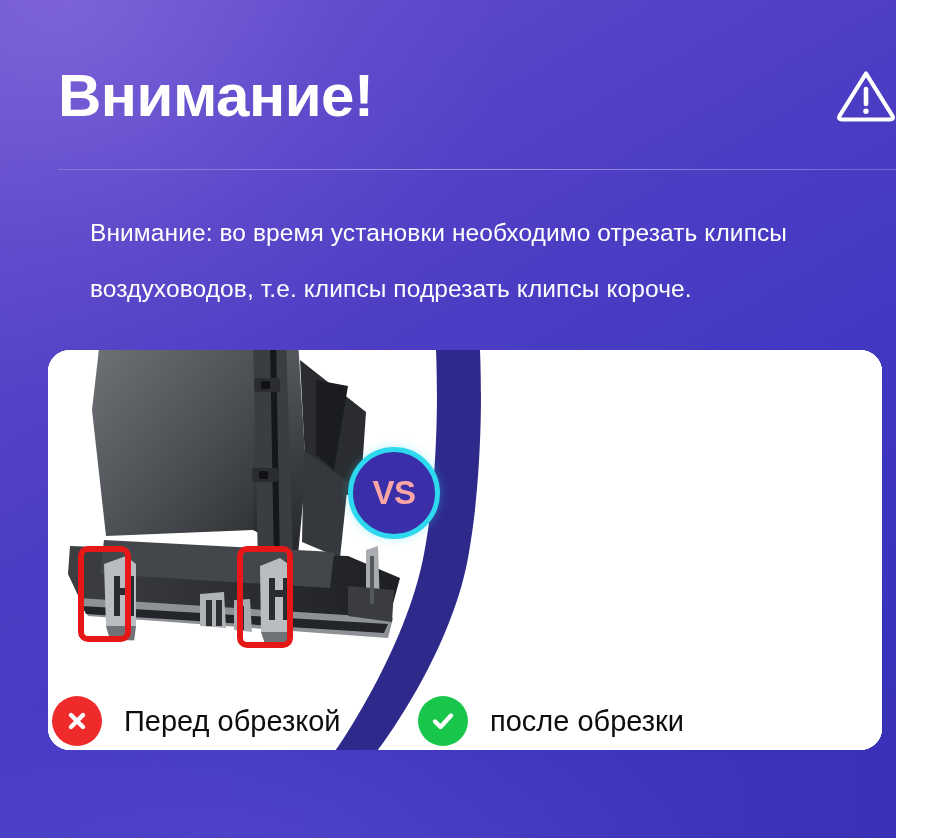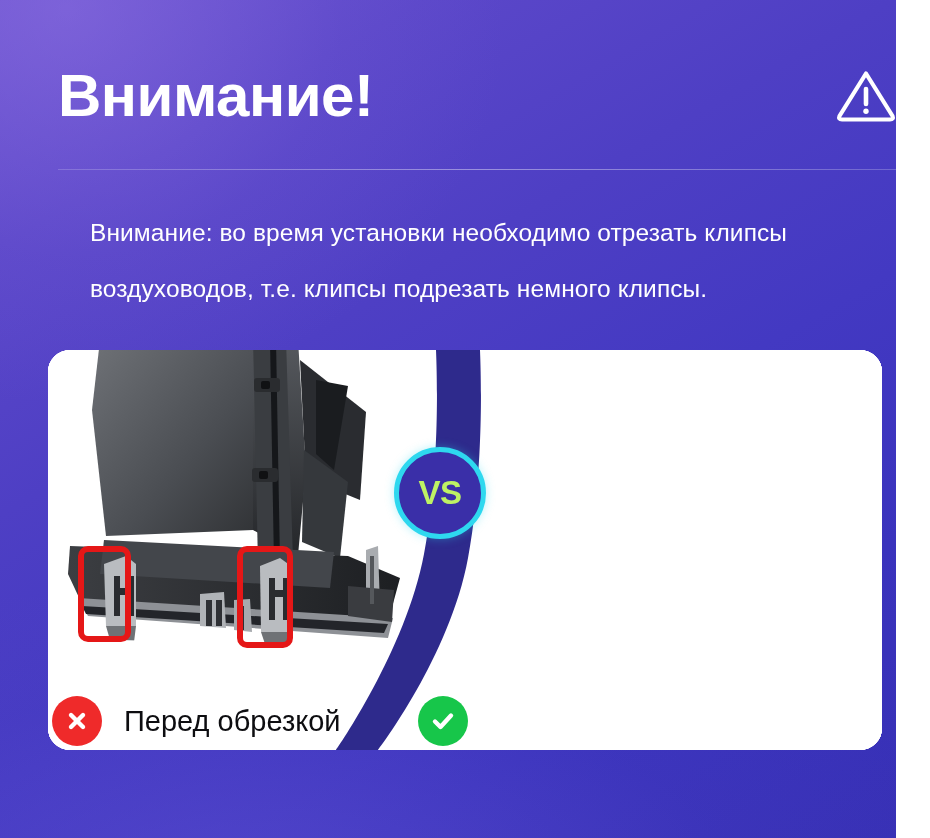--- a/index.html
+++ b/index.html
@@ -120,30 +120,30 @@
     position: absolute;
     left: 0; top: 0;
     width: 834px; height: 400px;
     z-index: 6;
     pointer-events: none;
   }
 
   
   .vs-badge {
     position: absolute;
-    left: 440px; top: 493px;
+    left: 394px; top: 493px;
     width: 92px; height: 92px;
     transform: translate(-50%, -50%);
     border-radius: 50%;
     background: #3a2fa8;
     border: 5px solid #2ed8ef;
     display: flex;
     align-items: center;
     justify-content: center;
-    color: #bef264;
+    color: #fca5a5;
     font-size: 33px;
     font-weight: 700;
     letter-spacing: -0.5px;
     z-index: 8;
     box-shadow: 0 0 10px rgba(46,216,239,0.35);
   }
 
   
   .label-row {
     position: absolute;
@@ -197,21 +197,21 @@
         <line x1="32" y1="25" x2="32" y2="40" stroke="#ffffff" stroke-width="4.6" stroke-linecap="round"></line>
         <circle cx="32" cy="47.2" r="2.7" fill="#ffffff"></circle>
       </svg>
     </span>
   </div>
 
   <div class="divider-line"></div>
 
   <div class="intro">
     <span class="intro-line">Внимание: во время установки необходимо отрезать клипсы</span>
-    <span class="intro-line">воздуховодов, т.е. клипсы подрезать немного клипсы.</span>
+    <span class="intro-line">воздуховодов, т.е. клипсы подрезать клипсы короче.</span>
   </div>
 
   <div class="card">
 
     <div class="pane pane-left">
       <div class="photo">
         <svg viewBox="0 0 430 400" preserveAspectRatio="none" aria-hidden="true">
           <defs>
             <linearGradient id="gA" x1="0" y1="0" x2="1" y2="1">
               <stop offset="0%" stop-color="#6f7277"></stop>
@@ -387,15 +387,16 @@
     </span>
     <span class="label-text">Перед обрезкой</span>
   </div>
 
   <div class="label-row label-right">
     <span class="badge-circle badge-check">
       <svg width="28" height="28" viewBox="0 0 28 28" aria-hidden="true">
         <polyline points="6,14.5 11.5,20 22,8.5" fill="none" stroke="#ffffff" stroke-width="4.4" stroke-linecap="round" stroke-linejoin="round"></polyline>
       </svg>
     </span>
+    <span class="label-text">после обрезки</span>
   </div>
 
 </div>
 
 </body></html>

